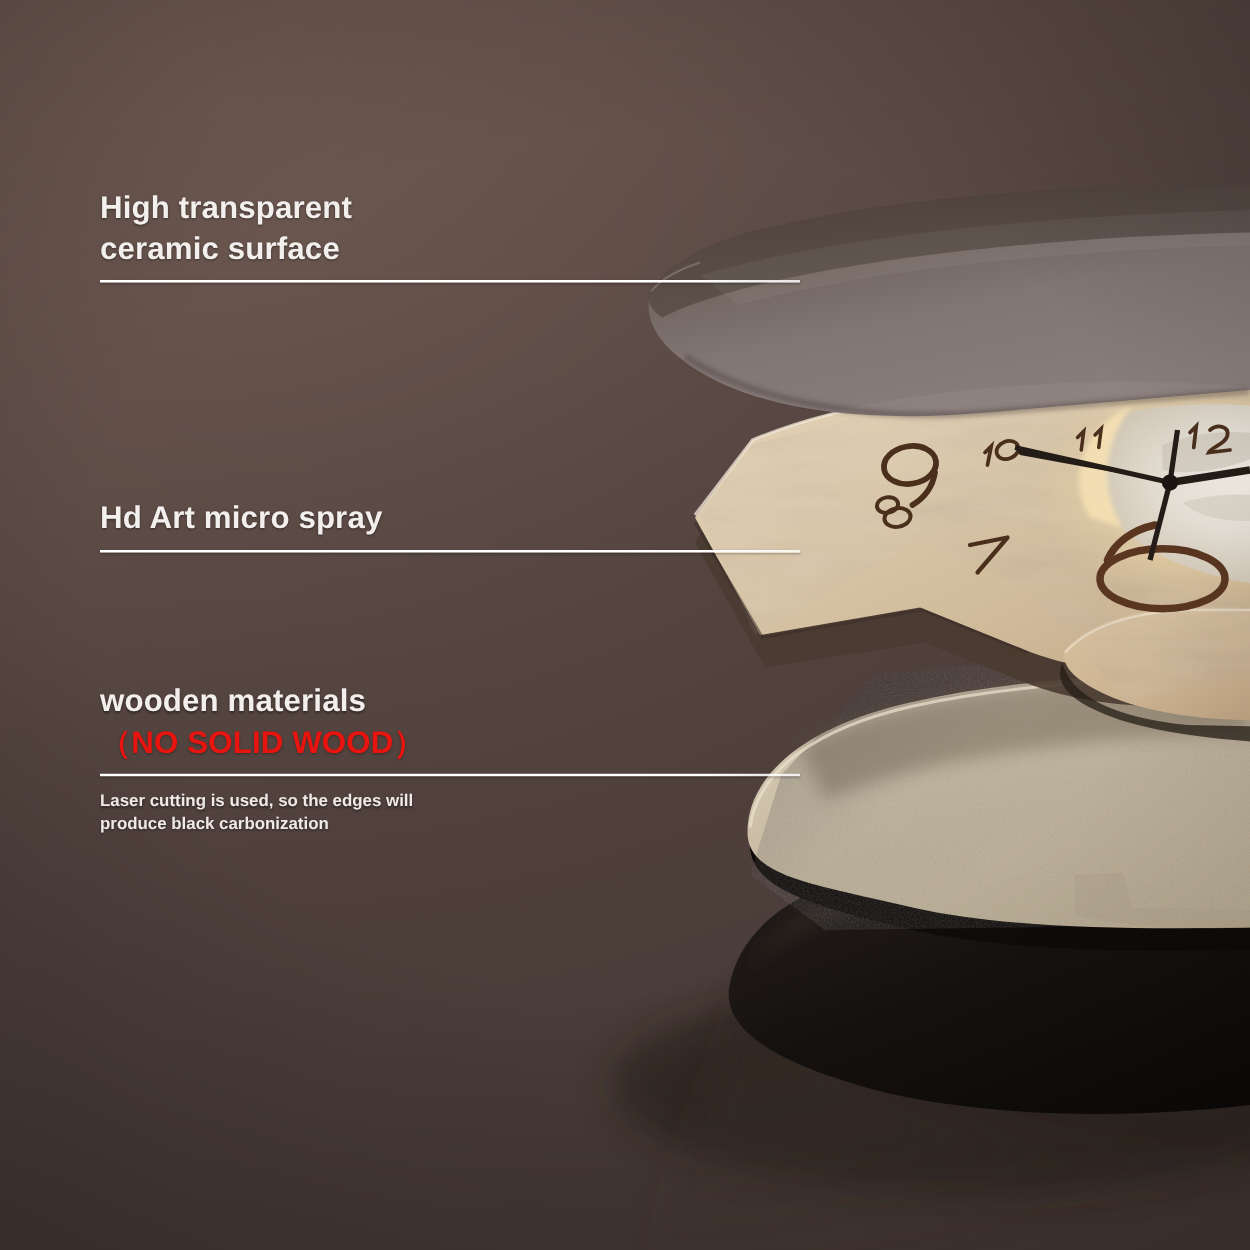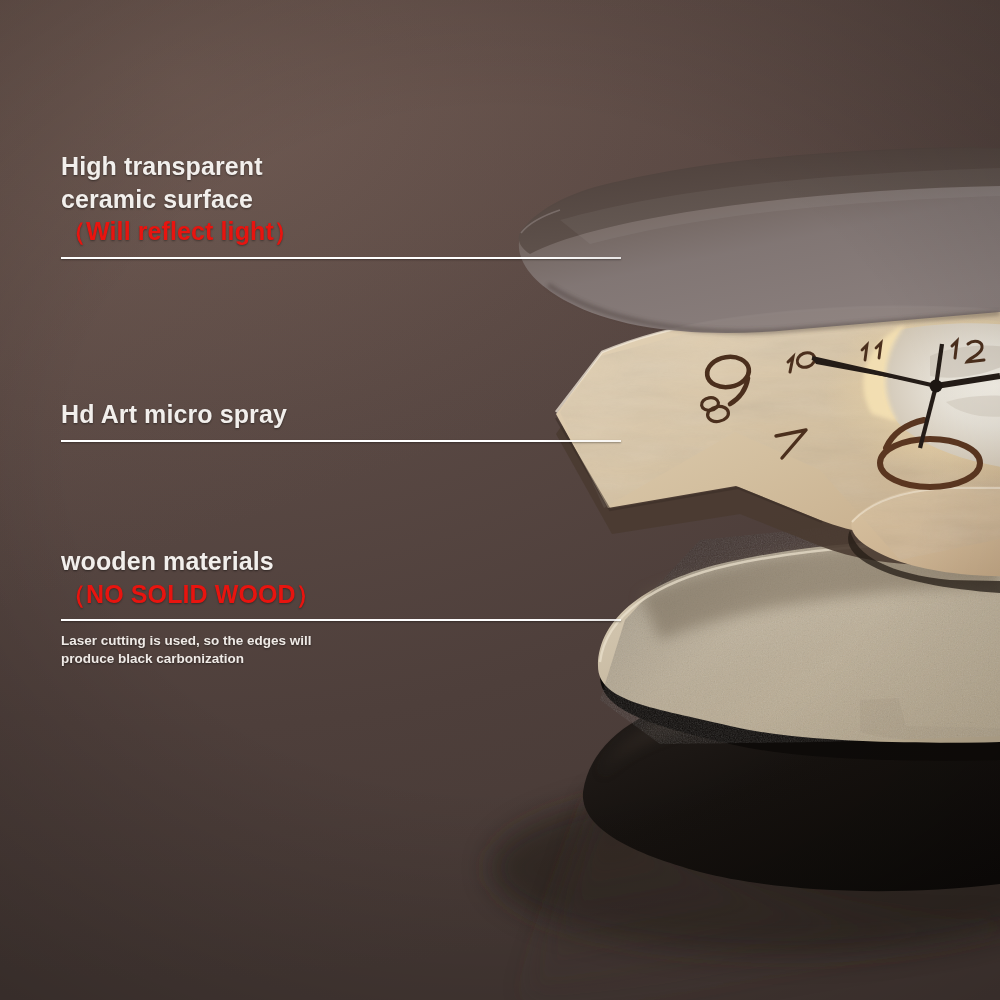--- a/index.html
+++ b/index.html
@@ -33,21 +33,21 @@
     pointer-events: none;
   }
 
   
   .art { position: absolute; inset: 0; }
   .art svg { position: absolute; left: 0; top: 0; }
 
   
   .callout {
     position: absolute;
-    left: 61px;
+    left: 80px;
     width: 560px;
   }
   .callout .ctitle {
     color: #f2efec;
     font-weight: 700;
     font-size: 25px;
     line-height: 1.30;
     letter-spacing: 0.1px;
     text-shadow: 0 1px 2px rgba(0,0,0,0.45);
     white-space: pre-line;
@@ -351,21 +351,20 @@
                  C 820,202 690,218 590,244 Z" fill="#ffffff" opacity="0.05"></path>
       </g>
     </svg>
   </div>
 
   <div class="bg-vignette"></div>
 
   <div class="callout" id="callout-ceramic">
     <div class="ctitle">High transparent
 ceramic surface</div>
-    <div class="calert">（Will reflect light）</div>
     <div class="rule"></div>
   </div>
 
   <div class="callout" id="callout-spray">
     <div class="ctitle">Hd Art micro spray</div>
     <div class="rule"></div>
   </div>
 
   <div class="callout" id="callout-wood">
     <div class="ctitle"> wooden materials</div>

